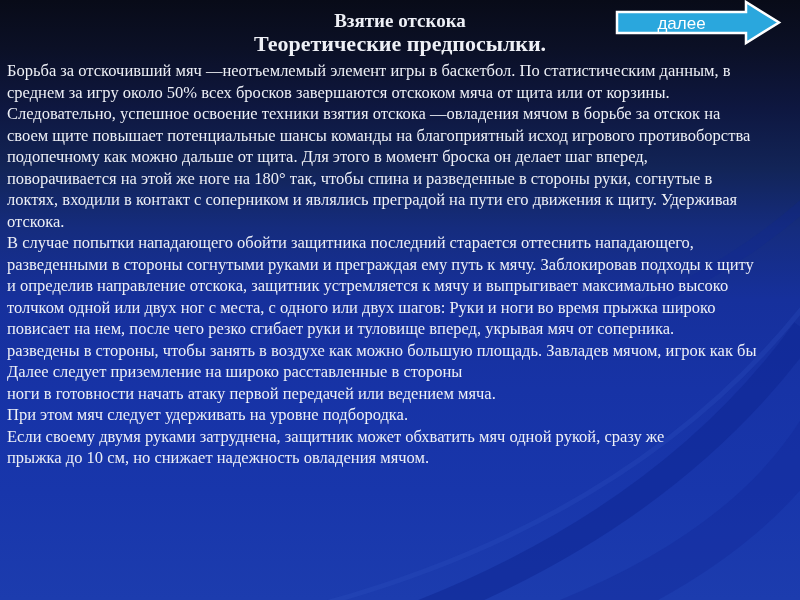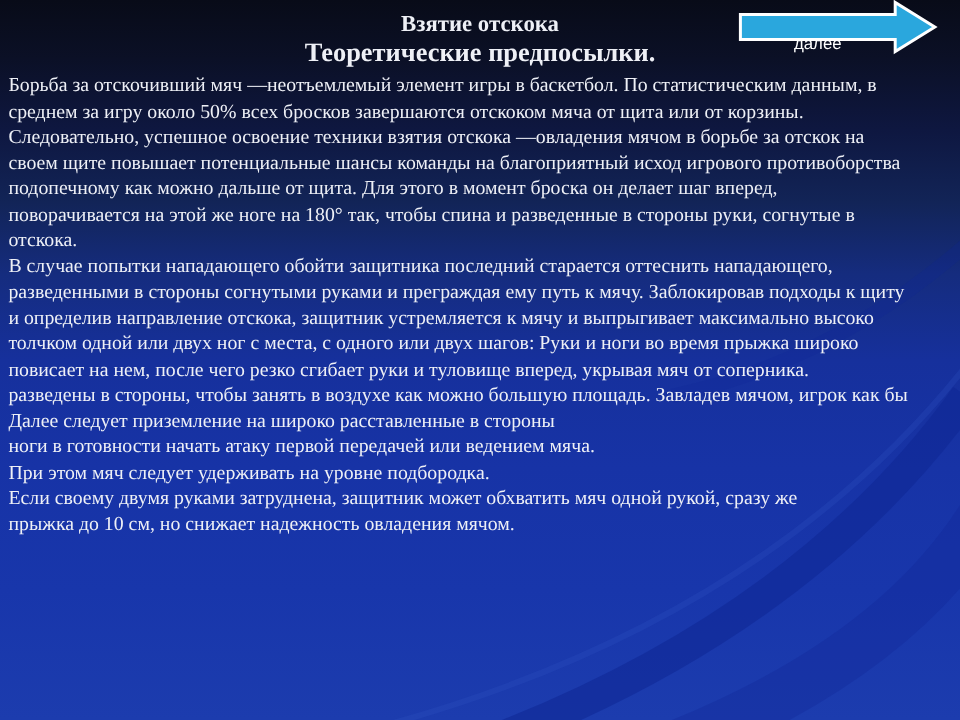--- a/index.html
+++ b/index.html
@@ -16,23 +16,23 @@
   .title-block { position:absolute; top:9px; left:0; width:800px; text-align:center;
     color:var(--text,#eef0f6); font-weight:bold; }
   .title { font-size:19px; line-height:24px; }
   .subtitle { font-size:22px; line-height:22px; }
   .body-text { position:absolute; top:60px; left:7px; width:790px;
     color:var(--text,#eef0f6); font-size:16.5px; }
   .body-text .line { height:21.5px; line-height:21.5px; white-space:nowrap; }
   .next-button { position:absolute; top:0; left:610px; width:185px; height:50px; cursor:pointer; }
   .next-button svg { display:block; }
   .next-button .label {
-    position:absolute; left:7px; top:25px; width:129px; height:23px;
+    position:absolute; left:7px; top:12px; width:129px; height:23px;
     text-align:center; line-height:23px;
-    font-family:"Liberation Sans", sans-serif; font-size:14px; color:#ffffff;
+    font-family:"Liberation Sans", sans-serif; font-size:17px; color:#ffffff;
   }
 </style>
 </head>
 <body>
 
 <div class="slide">
 
   <svg class="swirls" viewBox="0 0 800 600" xmlns="http://www.w3.org/2000/svg">
     <path d="M 330 645 Q 650 545 805 330" fill="none" style="stroke:var(--swirl,#0f2694)" stroke-width="26" opacity="0.55"></path>
     <path d="M 430 665 Q 730 585 825 420" fill="none" style="stroke:var(--swirl,#0f2694)" stroke-width="42" opacity="0.3"></path>
@@ -45,20 +45,21 @@
     <div class="subtitle">Теоретические предпосылки.</div>
   </div>
 
   <div class="body-text">
     <div class="line">Борьба за отскочивший мяч —неотъемлемый элемент игры в баскетбол. По статистическим данным, в</div>
     <div class="line">среднем за игру около 50% всех бросков завершаются отскоком мяча от щита или от корзины.</div>
     <div class="line">Следовательно, успешное освоение техники взятия отскока —овладения мячом в борьбе за отскок на</div>
     <div class="line">своем щите повышает потенциальные шансы команды на благоприятный исход игрового противоборства</div>
     <div class="line">подопечному как можно дальше от щита. Для этого в момент броска он делает шаг вперед,</div>
     <div class="line">поворачивается на этой же ноге на 180° так, чтобы спина и разведенные в стороны руки, согнутые в</div>
+    <div class="line">локтях, входили в контакт с соперником и являлись преградой на пути его движения к щиту. Удерживая</div>
     <div class="line">отскока.</div>
     <div class="line">В случае попытки нападающего обойти защитника последний старается оттеснить нападающего,</div>
     <div class="line">разведенными в стороны согнутыми руками и преграждая ему путь к мячу. Заблокировав подходы к щиту</div>
     <div class="line">и определив направление отскока, защитник устремляется к мячу и выпрыгивает максимально высоко</div>
     <div class="line">толчком одной или двух ног с места, с одного или двух шагов: Руки и ноги во время прыжка широко</div>
     <div class="line">повисает на нем, после чего резко сгибает руки и туловище вперед, укрывая мяч от соперника.</div>
     <div class="line">разведены в стороны, чтобы занять в воздухе как можно большую площадь. Завладев мячом, игрок как бы</div>
     <div class="line">Далее следует приземление на широко расставленные в стороны</div>
     <div class="line">ноги в готовности начать атаку первой передачей или ведением мяча.</div>
     <div class="line">При этом мяч следует удерживать на уровне подбородка.</div>

